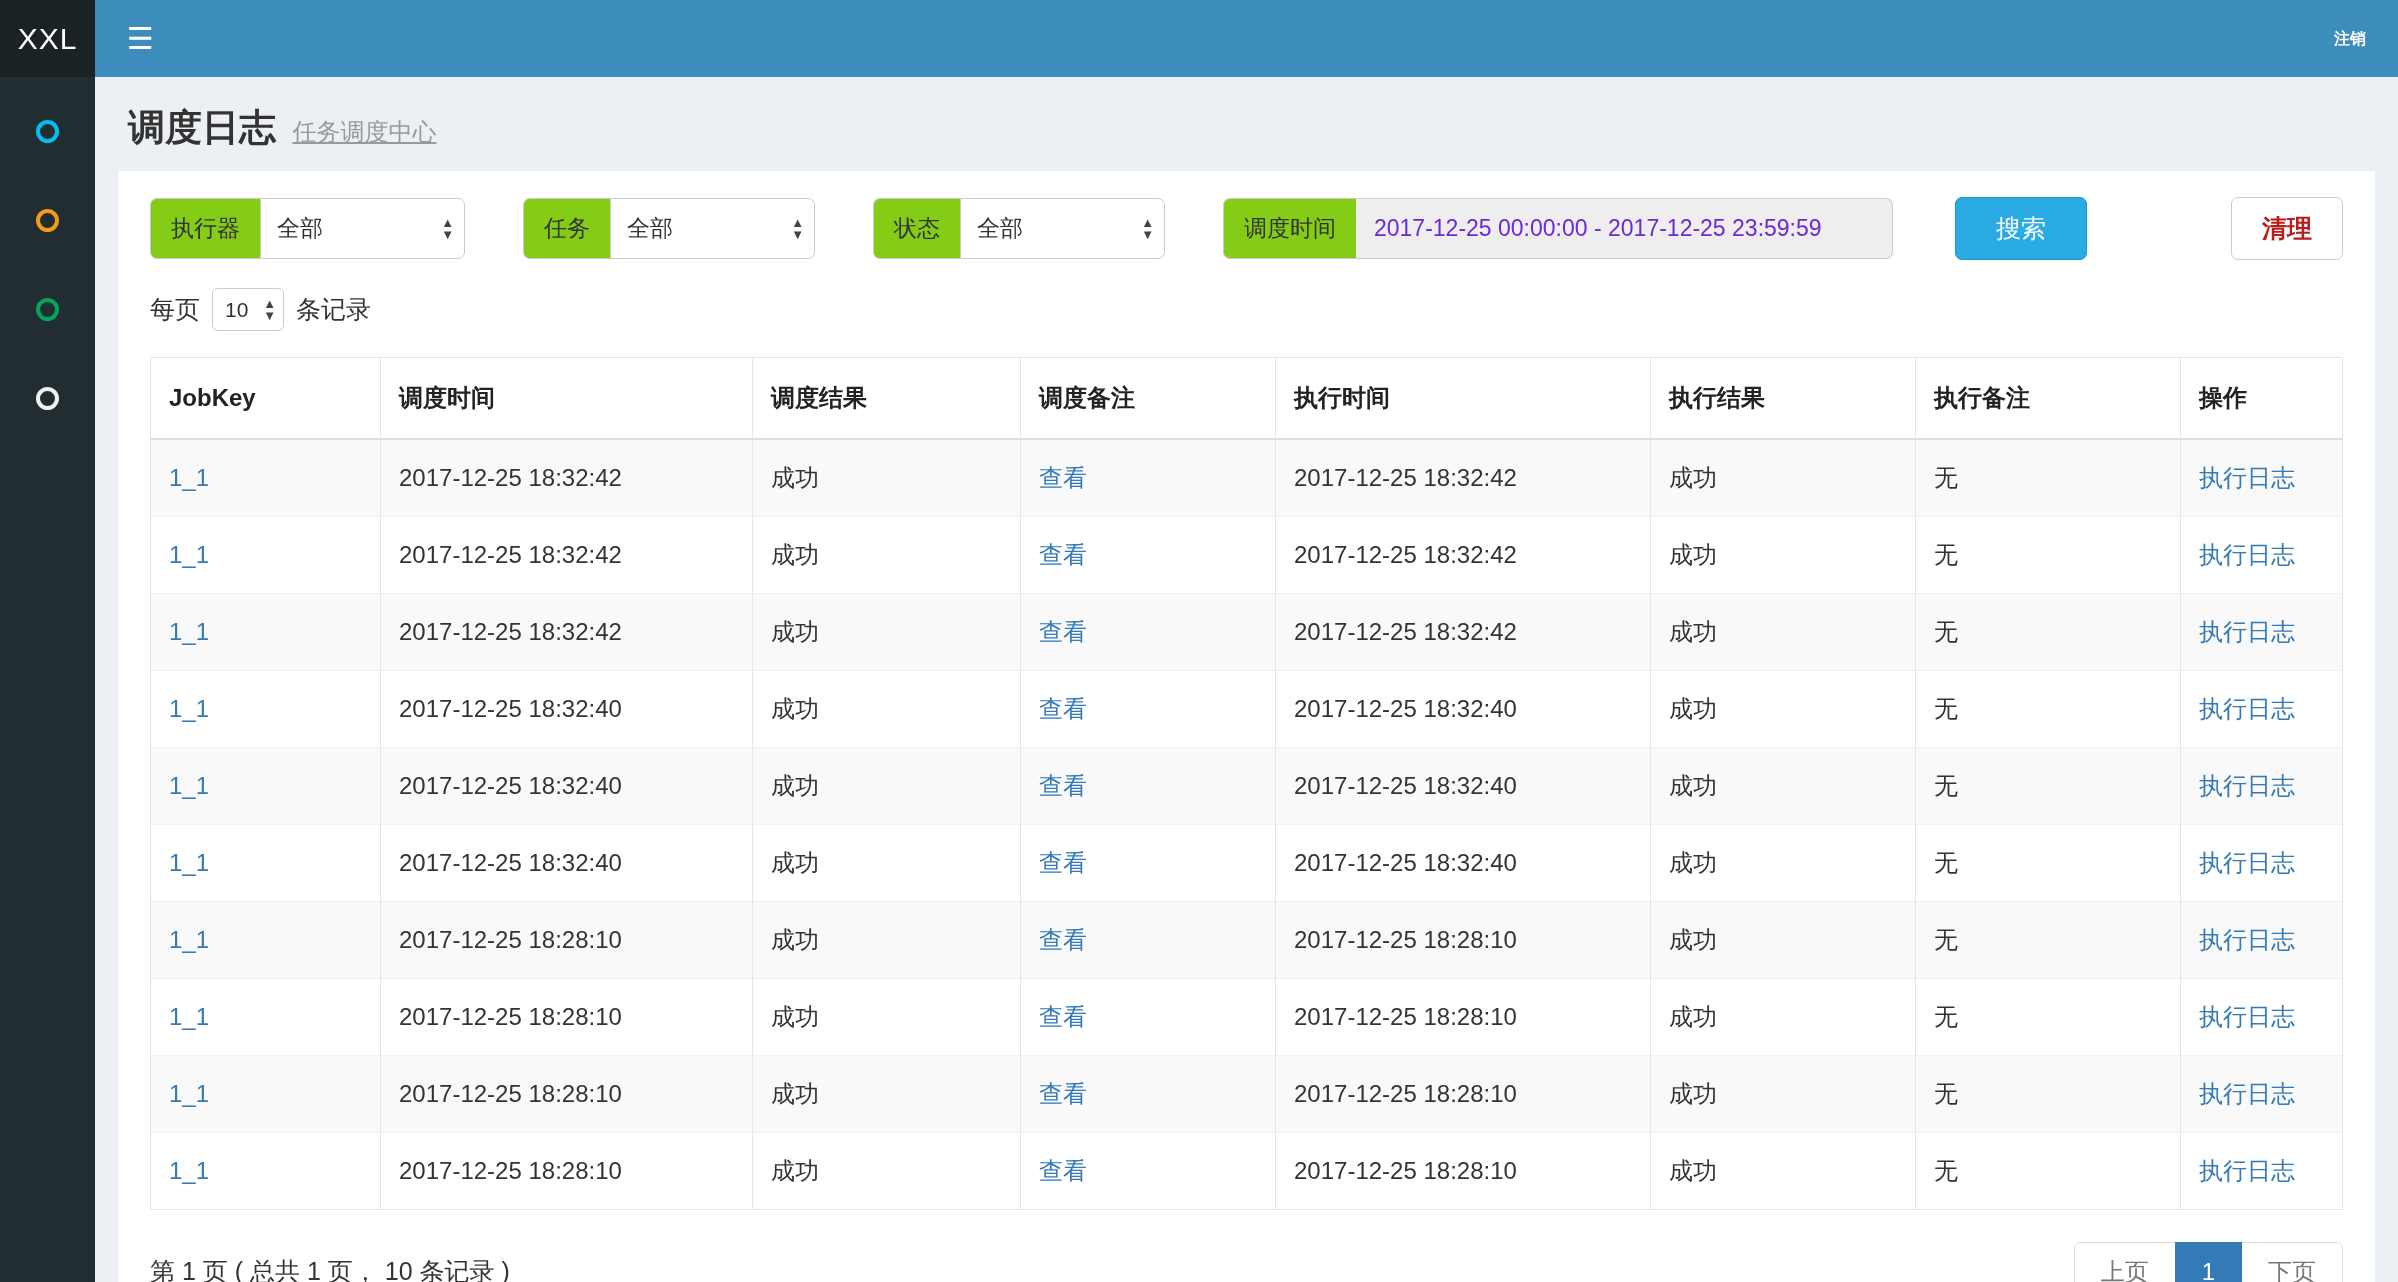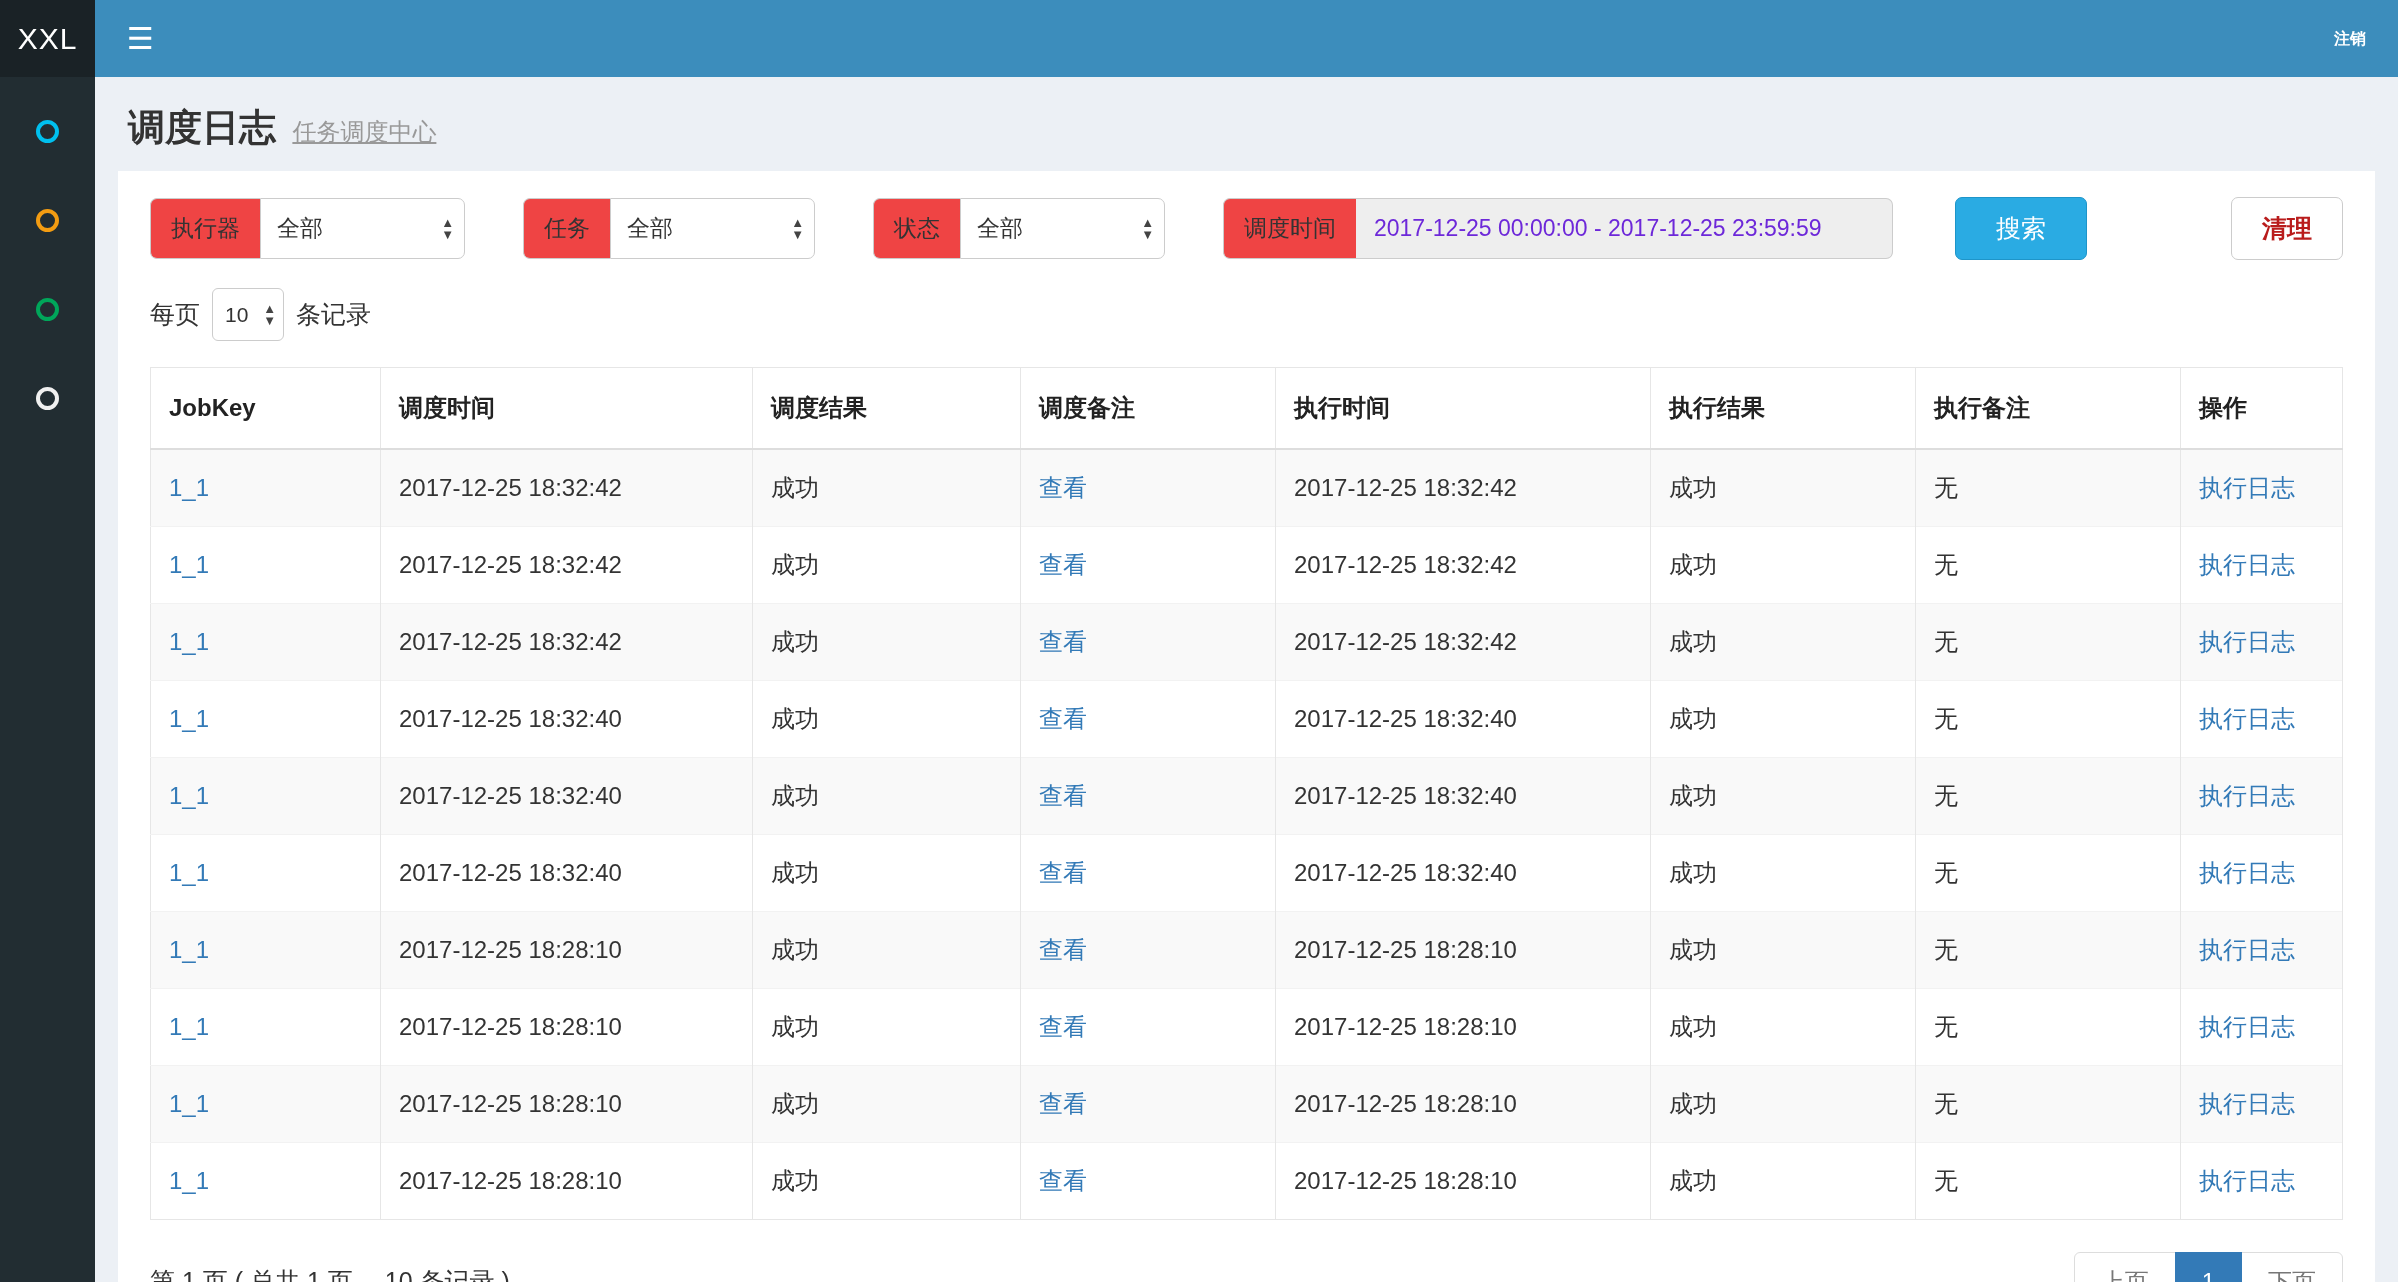--- a/index.html
+++ b/index.html
@@ -66,21 +66,21 @@
     background: #fff; margin: 0 23px; padding: 26px 32px 28px 32px;
     min-height: 1078px;
   }
 
   
   .filters { display: flex; align-items: center; }
   .input-group { display: flex; align-items: stretch; height: 61px; }
   .input-group + .input-group { margin-left: 58px; }
   .addon {
     display: flex; align-items: center; padding: 0 20px;
-    background: #ef4444; border: 1px solid #ccc; border-right: none;
+    background: #84cc16; border: 1px solid #ccc; border-right: none;
     border-radius: 7px 0 0 7px; font-size: 23px; color: #333; white-space: nowrap;
   }
   .select-wrap {
     position: relative; display: flex; align-items: center;
     background: #fff; border: 1px solid #ccc; border-radius: 0 7px 7px 0;
     width: 205px; padding: 0 34px 0 16px; cursor: pointer;
   }
   .select-value { font-size: 23px; color: #333; }
   .arrows {
     position: absolute; right: 10px; top: 50%; transform: translateY(-50%);
@@ -105,21 +105,21 @@
     margin-left: auto; width: 112px; background: #fff; color: #b91c1c;
     border: 1px solid #ccc;
     font-weight: bold;
   }
 
   
   .pagesize-row {
     display: flex; align-items: center; margin-top: 28px; font-size: 25px; color: #333;
   }
   .select-wrap.small {
-    width: 72px; height: 53px; border-radius: 6px; border: 1px solid #ccc;
+    width: 72px; height: 43px; border-radius: 6px; border: 1px solid #ccc;
     margin: 0 12px; padding: 0 28px 0 12px;
   }
   .select-wrap.small .select-value { font-size: 21px; }
   .select-wrap.small .arrows { right: 7px; }
 
   
   .log-table {
     width: 100%; margin-top: 26px; border-collapse: collapse;
     border: 1px solid #e6e6e6; font-size: 24px;
   }

